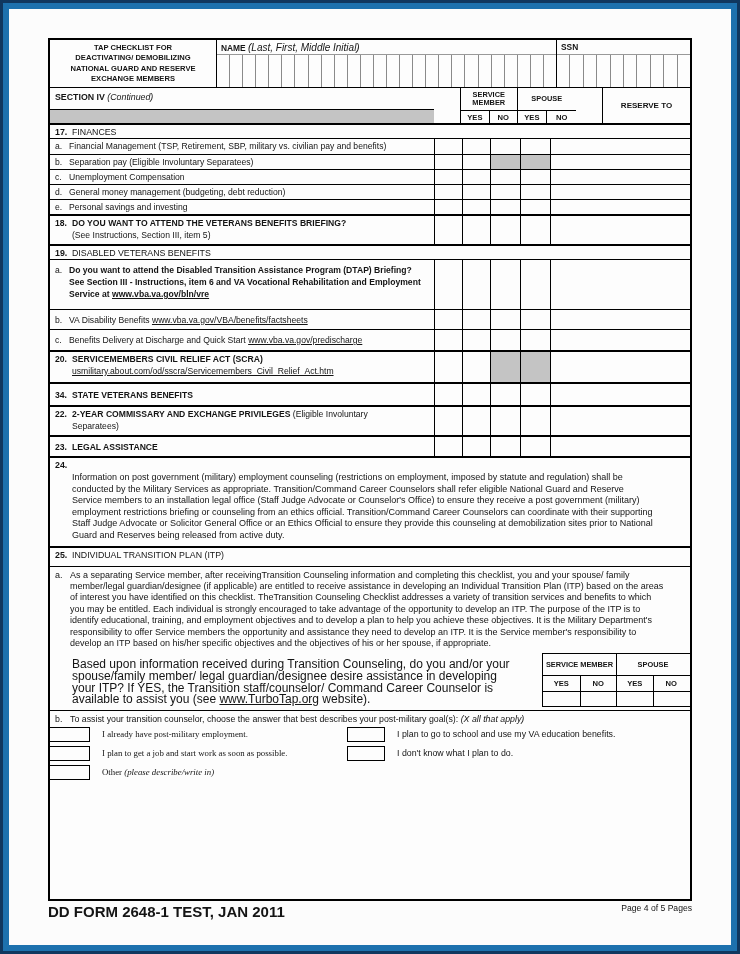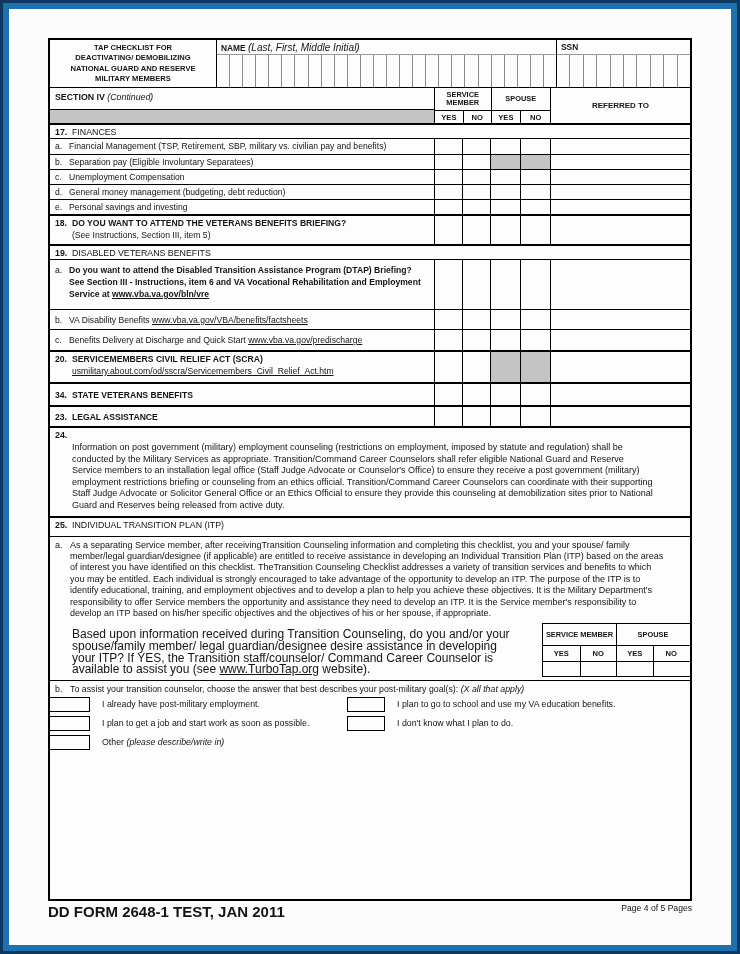--- a/index.html
+++ b/index.html
@@ -13,21 +13,21 @@
   .title-cell{width:167px;box-sizing:border-box;border-right:1px solid #000;text-align:center;font-weight:bold;font-size:7.6px;line-height:10.4px;padding-top:3px;}
   .name-cell{flex:1;display:flex;flex-direction:column;min-width:0;}
   .ssn-cell{width:134px;box-sizing:border-box;border-left:1px solid #000;display:flex;flex-direction:column;}
   .fld-label{font-size:8.4px;font-weight:bold;padding:2px 0 0 4px;height:14px;box-sizing:border-box;}
   .fld-label .hint{font-weight:normal;font-style:italic;font-size:10px;}
   .boxes{display:flex;flex:1;border-top:1px solid #999;}
   .cbox{flex:1;border-right:1px solid #8a8a8a;}
   .boxes .cbox:last-child{border-right:none;}
 
   
-  .sec4-row{display:flex;height:35px;border-top:1px solid #000;flex:0 0 auto;}
+  .sec4-row{display:flex;height:35px;border-top:1px solid #000;flex:0 0 auto;gap:26px;}
   .sec4-left{width:384px;box-sizing:border-box;display:flex;flex-direction:column;}
   .sec4-label{flex:1;font-size:8.8px;font-weight:bold;padding:4px 0 0 5px;}
   .sec4-label .hint{font-weight:normal;font-style:italic;}
   .gray-bar{height:13px;background:#c4c4c4;border-top:1px solid #000;}
   .sec4-mid{width:116px;box-sizing:border-box;border-left:1px solid #000;display:flex;flex-direction:column;}
   .hdr-top{display:flex;height:22px;}
   .hdr-sm,.hdr-sp{font-size:7.4px;font-weight:bold;text-align:center;display:flex;align-items:center;justify-content:center;line-height:8px;}
   .hdr-sm{width:56px;}
   .hdr-sp{width:60px;border-left:1px solid #000;box-sizing:border-box;}
   .hdr-bottom{display:flex;flex:1;border-top:1px solid #000;}
@@ -76,21 +76,21 @@
   .mt-mid div + div,.mt-ansrow div + div{border-left:1px solid #000;}
   .mt-ansrow{border-top:1px solid #000;height:14px;}
 
   
   .b25b{border-top:1px solid #000;flex:0 0 auto;}
   .b-intro{display:flex;font-size:8.8px;line-height:12px;padding:2px 4px 0 5px;}
   .b-intro .num{width:15px;flex:0 0 auto;}
   .ital{font-style:italic;}
   .opts{display:flex;padding:2px 0 6px 0;}
   .opt-col{display:flex;flex-direction:column;gap:4px;}
-  .opt-col.left{width:297px;}
+  .opt-col.left{width:297px;font-family:Liberation Serif, serif;}
   .opt-col.right{flex:1;}
   .opt{display:flex;align-items:flex-start;font-size:8.8px;line-height:13px;}
   .chk{width:40px;height:15px;box-sizing:border-box;border:1px solid #000;border-left:none;flex:0 0 auto;margin-right:12px;background:#fdfdfd;}
   .opt-col.right .chk{border-left:1px solid #000;width:38px;}
   .opt .txt{padding-top:1px;}
 
   .filler{flex:1 1 auto;min-height:0;}
 
   .footer{width:644px;display:flex;justify-content:space-between;align-items:flex-start;padding-top:2px;}
   .f-left{font-size:15px;font-weight:bold;}
@@ -102,21 +102,21 @@
 <div class="frame">
 <div class="page">
 
   <div class="form-box">
 
     <div class="top-row">
       <div class="title-cell">
         <div>TAP CHECKLIST FOR</div>
         <div>DEACTIVATING/ DEMOBILIZING</div>
         <div>NATIONAL GUARD AND RESERVE</div>
-        <div>MILITARY MEMBERS</div>
+        <div>EXCHANGE MEMBERS</div>
       </div>
       <div class="name-cell">
         <div class="fld-label">
           <span>NAME</span>
           <span class="hint">(Last, First, Middle Initial)</span>
         </div>
         <div class="boxes">
               <div class="cbox"></div>
               <div class="cbox"></div>
               <div class="cbox"></div>
@@ -175,21 +175,21 @@
           <div class="hdr-sm">SERVICE MEMBER</div>
           <div class="hdr-sp">SPOUSE</div>
         </div>
         <div class="hdr-bottom">
           <div class="yn w28 b0">YES</div>
           <div class="yn w28">NO</div>
           <div class="yn w30">YES</div>
           <div class="yn w30">NO</div>
         </div>
       </div>
-      <div class="sec4-ref">REFERRED TO</div>
+      <div class="sec4-ref">RESERVE TO</div>
     </div>
 
     <div class="fw t2">
       <span class="num">17.</span>
       <span class="ttl">FINANCES</span>
     </div>
 
     <div class="srow h15">
       <div class="q">
             <span class="num reg">a.</span>
@@ -322,20 +322,31 @@
         <span class="num">34.</span>
         <span class="lbl bold">STATE VETERANS BENEFITS</span>
       </div>
       <div class="ans"></div>
       <div class="ans"></div>
       <div class="ans w30"></div>
       <div class="ans w30"></div>
       <div class="ref"></div>
     </div>
 
+    <div class="srow t2 h28">
+      <div class="q">
+        <span class="num">22.</span>
+        <span class="lbl" style="max-width:330px;"><span class="bold">2-YEAR COMMISSARY AND EXCHANGE PRIVILEGES</span> <span>(Eligible Involuntary Separatees)</span></span>
+      </div>
+      <div class="ans"></div>
+      <div class="ans"></div>
+      <div class="ans w30"></div>
+      <div class="ans w30"></div>
+      <div class="ref"></div>
+    </div>
 
     <div class="srow t2 h19">
       <div class="q" style="align-items:center;">
         <span class="num">23.</span>
         <span class="lbl bold">LEGAL ASSISTANCE</span>
       </div>
       <div class="ans"></div>
       <div class="ans"></div>
       <div class="ans w30"></div>
       <div class="ans w30"></div>

